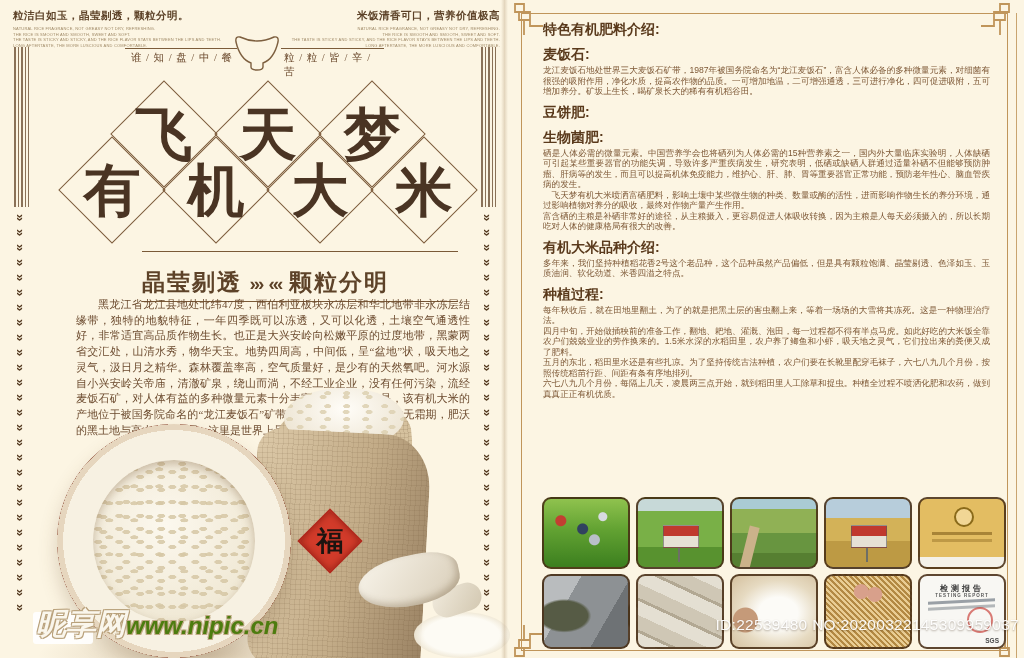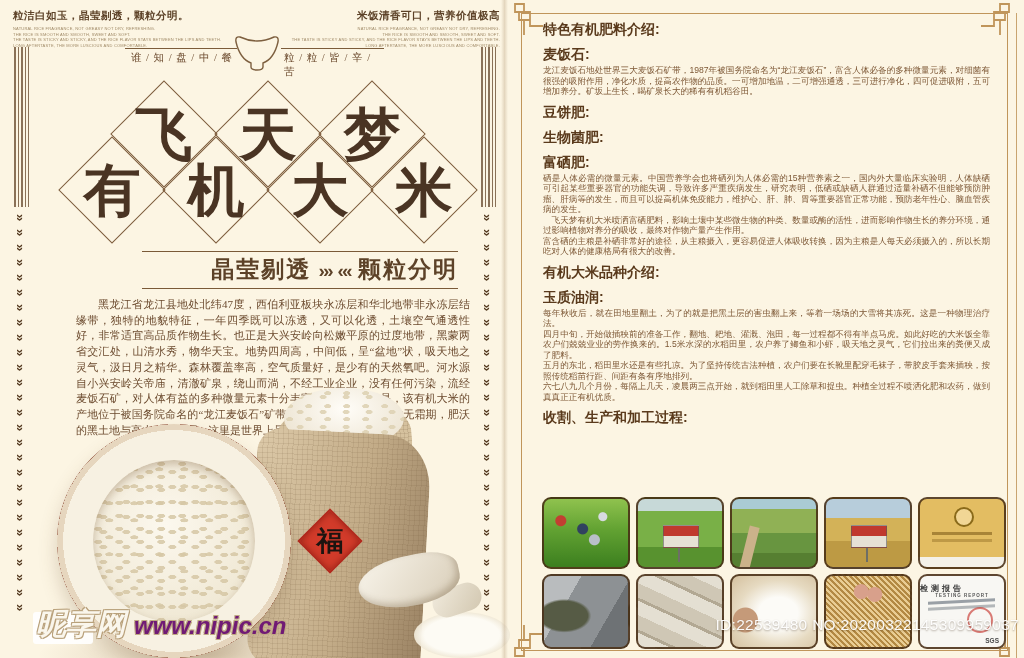--- a/index.html
+++ b/index.html
@@ -19,21 +19,21 @@
   .bn-text{top:51px;font-size:10.5px;color:#6b4a2e;letter-spacing:1px;font-family:"Liberation Serif",serif;}
   #bowlsvg{left:233px;top:34px;}
 
   
   .dia{width:74px;height:74px;border:1.6px solid #7d5c3c;transform:rotate(45deg);background:transparent;}
   .dia .ch{position:absolute;inset:0;display:flex;align-items:center;justify-content:center;
            transform:rotate(-45deg);font-family:"Liberation Serif",serif;font-weight:bold;
            font-size:57px;color:#4a3423;line-height:1;}
 
   
-  #slogan{left:142px;top:251px;width:316px;text-align:right;border-top:1px solid #7a5a38;border-bottom:1px solid #7a5a38;padding:2px 0 3px;}
+  #slogan{left:142px;top:251px;width:316px;text-align:left;border-top:1px solid #7a5a38;border-bottom:1px solid #7a5a38;padding:15px 0 3px;}
   #slogan .big{font-family:"Liberation Serif",serif;font-weight:bold;font-size:23px;color:#5d4228;letter-spacing:2px;}
   #slogan .arr{font-weight:bold;font-size:19px;color:#5d4228;letter-spacing:-2px;margin:0 3px;}
 
   
   #intro{left:76px;top:297px;width:394px;font-size:11px;line-height:15.7px;color:#6b4a2e;
          text-align:justify;text-indent:2em;font-family:"Liberation Serif",serif;}
 
   
   .stripebar{width:15px;height:160px;top:47px;
     background:repeating-linear-gradient(90deg,#8a7157 0 1.6px,transparent 1.6px 3.6px);}
@@ -81,21 +81,21 @@
   #scoop-handle{left:432px;top:586px;width:50px;height:28px;transform:rotate(-18deg);
     border-radius:14px;background:linear-gradient(135deg,#f1ebdd,#d2c7b0);}
   #rice-spill{left:414px;top:612px;width:96px;height:46px;border-radius:50%;
     background:radial-gradient(ellipse,#fdfbf4 0 55%,rgba(236,227,206,.9) 75%,transparent 90%);}
 
   
   #wm-patch{left:33px;top:612px;width:60px;height:32px;background:rgba(255,255,255,.9);border-radius:3px;}
   #wm-site{left:36px;top:604px;font-style:italic;font-weight:bold;white-space:nowrap;}
   #wm-site .zh{font-size:30px;color:#faf6ec;
     text-shadow:1px 1px 0 #b9a17b,-1px -1px 0 #b9a17b,1px -1px 0 #b9a17b,-1px 1px 0 #b9a17b;}
-  #wm-site .en{font-size:24px;color:#701a75;margin-left:8px;
+  #wm-site .en{font-size:24px;color:#4d7c0f;margin-left:0;
     text-shadow:1px 1px 0 #c0aa85,-1px -1px 0 #c0aa85,1px -1px 0 #c0aa85,-1px 1px 0 #c0aa85;}
   #wm-id{right:5px;top:616px;font-size:15.5px;color:rgba(255,255,255,.95);
     text-shadow:0 1px 2px rgba(60,40,20,.4);letter-spacing:.3px;margin-left:14px;}
 
   
   #crease{left:501px;top:0;width:7px;height:658px;
     background:linear-gradient(90deg,transparent,rgba(165,135,95,.28) 50%,transparent);}
   #frame{left:521px;top:13px;width:485px;height:636px;border:1.5px solid #c0955a;}
   #edge-line{left:1016px;top:13px;width:0;height:645px;border-left:1px solid rgba(192,149,90,.85);}
   .knot{width:34px;height:34px;}
@@ -131,21 +131,21 @@
   #ph7{background:repeating-linear-gradient(25deg,#e4dfd2 0 13px,#b2a893 13px 16px,#cfc7b5 16px 29px);}
   #ph8{background:
     radial-gradient(circle at 16% 62%,#c59a79 0 12px,transparent 13px),
     radial-gradient(ellipse at 55% 52%,#fcfbf7 0 30%,#e6dac1 62%,#d4c09e);}
   #ph9{background:
     radial-gradient(circle at 42% 22%,#d8a08b 0 7px,transparent 8px),
     radial-gradient(circle at 58% 26%,#d8a08b 0 7px,transparent 8px),
     repeating-linear-gradient(45deg,rgba(255,236,190,.6) 0 2px,rgba(150,108,45,.4) 2px 4px),
     #c79d52;}
   #ph10{background:#f8f7f3;}
-  #ph10 .rep-title{position:absolute;top:7px;width:100%;font-weight:bold;font-size:8px;letter-spacing:3px;color:#3a3a3a;}
+  #ph10 .rep-title{position:absolute;top:7px;width:100%;text-align:center;font-weight:bold;font-size:8px;letter-spacing:3px;color:#3a3a3a;}
   #ph10 .rep-sub{position:absolute;top:17px;width:100%;text-align:center;font-weight:bold;font-size:4.5px;letter-spacing:1px;color:#555;}
   #ph10 .rep-stamp{position:absolute;left:56%;top:44%;width:22px;height:22px;border:2px solid rgba(200,55,48,.65);border-radius:50%;}
   #ph10 .rep-sgs{position:absolute;right:5px;bottom:3px;font-size:6.5px;font-weight:bold;color:#4a4a4a;}
   #ph10::before{content:"";position:absolute;left:10%;top:34%;width:80%;height:2.5px;background:#9aa0a6;transform:skewY(-3deg);box-shadow:0 6px 0 rgba(150,155,160,.7);}
 </style>
 </head>
 <body>
 
 <div class="abs corner-block" id="cornerL">
   <div class="head">粒洁白如玉，晶莹剔透，颗粒分明。</div>
@@ -300,31 +300,30 @@
 <svg class="abs knot" style="left:981px;top:625px;transform:scaleY(-1);" viewBox="0 0 34 34">
   <path fill="none" stroke="#c0955a" stroke-width="1.8" d="M0 25 H13 V11 H24 V19 H13 M19 11 V3 H28 V11 H19 M19 19 V34"></path>
 </svg>
 
 <div class="abs" id="sections">
     <div class="sec-head">特色有机肥料介绍:</div>
     <div class="sec-head">麦饭石:</div>
     <div class="sec-para">龙江麦饭石地处世界三大麦饭石矿带，1987年被国务院命名为“龙江麦饭石”，富含人体必备的多种微量元素，对细菌有很强的吸附作用，净化水质，提高农作物的品质。一可增加地温，二可增强通透，三可进行净化，四可促进吸附，五可增加养分。矿坂上生长，喝矿泉长大的稀有有机稻谷田。</div>
     <div class="sec-head">豆饼肥:</div>
     <div class="sec-head">生物菌肥:</div>
-    <div class="sec-head">富硒肥:</div>
     <div class="sec-para">硒是人体必需的微量元素。中国营养学会也将硒列为人体必需的15种营养素之一，国内外大量临床实验明，人体缺硒可引起某些重要器官的功能失调，导致许多严重疾病发生，研究表明，低硒或缺硒人群通过适量补硒不但能够预防肿瘤、肝病等的发生，而且可以提高机体免疫能力，维护心、肝、肺、胃等重要器官正常功能，预防老年性心、脑血管疾病的发生。</div>
     <div class="sec-para">　飞天梦有机大米喷洒富硒肥料，影响土壤中某些微生物的种类、数量或酶的活性，进而影响作物生长的养分环境，通过影响植物对养分的吸收，最终对作物产量产生作用。</div>
     <div class="sec-para">富含硒的主粮是补硒非常好的途径，从主粮摄入，更容易促进人体吸收转换，因为主粮是人每天必须摄入的，所以长期吃对人体的健康格局有很大的改善。</div>
     <div class="sec-head">有机大米品种介绍:</div>
-    <div class="sec-head">玉质油润:</div>
+    <div class="sec-para">多年来，我们坚持种植稻花香2号这个老品种，这个品种虽然产品偏低，但是具有颗粒饱满、晶莹剔透、色泽如玉、玉质油润、软化劲道、米香四溢之特点。</div>
+    <div class="sec-head">种植过程:</div>
     <div class="sec-para">每年秋收后，就在田地里翻土，为了的就是把黑土层的害虫翻上来，等着一场场的大雪将其冻死。这是一种物理治疗法。</div>
     <div class="sec-para">四月中旬，开始做插秧前的准备工作，翻地、耙地、灌溉、泡田，每一过程都不得有半点马虎。如此好吃的大米饭全靠农户们兢兢业业的劳作换来的。1.5米水深的水稻田里，农户养了鲫鱼和小虾，吸天地之灵气，它们拉出来的粪便又成了肥料。</div>
-    <div class="sec-para">五月的东北，稻田里水还是有些扎凉。为了坚持传统古法种植，农户们要在长靴里配穿毛袜子，带胶皮手套来插秧，按照传统稻苗行距、间距有条有序地排列。</div>
+    <div class="sec-para">五月的东北，稻田里水还是有些扎凉。为了坚持传统古法种植，农户们要在长靴里配穿毛袜子，六七八九几个月份，按照传统稻苗行距、间距有条有序地排列。</div>
     <div class="sec-para">六七八九几个月份，每隔上几天，凌晨两三点开始，就到稻田里人工除草和捉虫。种植全过程不喷洒化肥和农药，做到真真正正有机优质。</div>
-    <div class="sec-head">收割、生产和加工过程:</div>
   </div>
 
 <div class="abs" id="photos">
   <div class="ph" id="ph1"></div>
   <div class="ph ph-sign" id="ph2"></div>
   <div class="ph" id="ph3"></div>
   <div class="ph ph-sign" id="ph4"></div>
   <div class="ph" id="ph5"></div>
   <div class="ph" id="ph6"></div>
   <div class="ph" id="ph7"></div>

